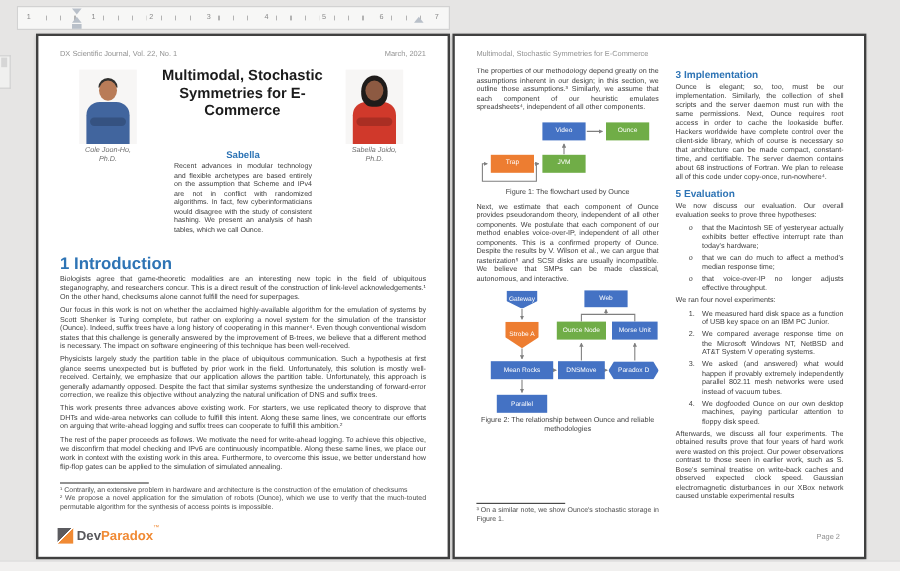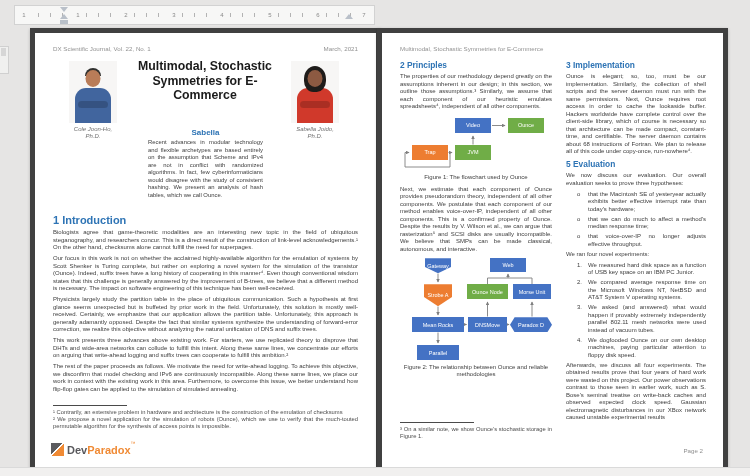--- a/index.html
+++ b/index.html
@@ -11,41 +11,41 @@
          background-image:repeating-linear-gradient(to right,transparent 0 11px,#b3b3b3 11px 12px);
          background-size:100% 4px;background-position:0 7px;background-repeat:no-repeat;}
   .rnum{position:absolute;top:4.5px;width:8px;text-align:center;font-size:6px;color:#8a8a8a;background:#f7f7f6;line-height:9px;}
   .tri-down{position:absolute;width:0;height:0;border-left:4px solid transparent;border-right:4px solid transparent;border-top:5px solid #b9c0c9;}
   .tri-up{position:absolute;width:0;height:0;border-left:4px solid transparent;border-right:4px solid transparent;border-bottom:5px solid #b9c0c9;}
   .ind-box{position:absolute;width:8px;height:4px;background:#b9c0c9;}
   .vruler{position:absolute;left:0;top:46px;width:8px;height:26px;background:#f0f0ef;border:1px solid #d0d0d0;border-left:none;}
   .vruler-inner{width:5px;height:8px;margin:1px;background:#d6d6d6;}
 
   
-  .page{position:absolute;top:28px;width:341px;height:434px;background:#fff;border:5px solid #404040;box-shadow:0 1px 3px rgba(0,0,0,.22);}
+  .page{position:absolute;top:28px;width:341px;height:434px;background:#fff;border:2px solid #404040;box-shadow:0 1px 3px rgba(0,0,0,.22);}
   .page1{left:30px;} .page2{left:377px;}
   .hdr-gray{font-size:6.2px;color:#929292;}
   .p1-header{position:absolute;left:18px;right:18px;top:12px;display:flex;justify-content:space-between;}
   .p1-title{position:absolute;left:90px;top:26px;width:160px;text-align:center;font-size:12.3px;font-weight:bold;color:#1b1b1b;line-height:14.5px;}
 
   .author{position:absolute;top:28px;width:56px;text-align:center;}
   .photo{position:relative;width:48px;height:62px;margin:0 auto;background:#f7f6f5;overflow:hidden;}
   .av-head{position:absolute;left:50%;transform:translateX(-50%);top:9px;width:15px;height:17px;border-radius:50%;background:#b97c58;z-index:2;}
   .av-hair-m{position:absolute;left:50%;transform:translateX(-50%);top:7px;width:16px;height:8px;border-radius:8px 8px 0 0;background:#30302e;z-index:1;}
   .av-hair-f{position:absolute;left:50%;transform:translateX(-50%);top:5px;width:22px;height:26px;border-radius:50% 50% 42% 42%;background:#1f1c1a;z-index:1;}
   .av-head-f{background:#8d5a42;z-index:2;}
   .av-body{position:absolute;left:50%;transform:translateX(-50%);top:27px;width:36px;height:35px;border-radius:11px 11px 0 0;}
   .av-body-m{background:#41659e;} .av-body-f{background:#d0392b;}
   .av-arms{position:absolute;left:50%;transform:translateX(-50%);top:40px;width:30px;height:7px;border-radius:4px;background:rgba(0,0,0,.18);}
   .author-cap{margin-top:3px;font-size:6px;line-height:7px;font-style:italic;color:#6f6f6f;}
 
   .abs-head{position:absolute;left:113px;top:95px;width:115px;text-align:center;font-size:8px;font-weight:bold;color:#2E74B5;}
   .abs-text{position:absolute;left:113px;top:106px;width:115px;font-size:5.9px;line-height:7.5px;text-align:justify;color:#3d3d3d;}
 
-  .sec-head{font-size:11px;font-weight:bold;color:#2E74B5;margin:0 0 3px 0;}
+  .sec-head{font-size:14px;font-weight:bold;color:#2E74B5;margin:0 0 3px 0;}
   .sec-head2{font-size:8.4px;font-weight:bold;color:#2E74B5;margin:0 0 3px 0;}
   .body-p{font-size:6px;line-height:7.5px;text-align:justify;color:#3d3d3d;margin:0 0 3.5px 0;}
   .p1-intro{position:absolute;left:18px;top:181px;width:305px;height:190px;overflow:hidden;}
 
   .p1-footnotes{position:absolute;left:18px;top:372px;width:305px;}
   .fn-sep{width:74px;border-top:1px solid #4a4a4a;margin-bottom:2.5px;}
   .fn{font-size:5.8px;line-height:7px;color:#4c4c4c;text-align:justify;}
 
   .logo{position:absolute;left:16px;top:407px;display:flex;align-items:center;gap:3px;}
   .logo-icon{width:13px;height:13px;background:linear-gradient(135deg,#5b5b5f 44%,#ffffff 44%,#ffffff 52%,#f08a34 52%);}
@@ -158,21 +158,20 @@
       <div>
         <span class="logo-dev">Dev</span><span class="logo-exp">Paradox</span><span class="logo-tm">™</span>
       </div>
     </div>
   </div>
 
   <div class="page page2">
     <div class="p2-header hdr-gray">Multimodal, Stochastic Symmetries for E-Commerce</div>
 
     <div class="p2-col p2-col1">
-      <div class="sec-head2">2 Principles</div>
       <p class="body-p">The properties of our methodology depend greatly on the assumptions inherent in our design; in this section, we outline those assumptions.³ Similarly, we assume that each component of our heuristic emulates spreadsheets⁴, independent of all other components.</p>
 
       <div class="fig fig1">
         <svg width="152" height="56">
           <defs>
             <marker id="ah1" viewBox="0 0 4 4" markerWidth="4" markerHeight="4" refX="3.4" refY="2" orient="auto">
               <path d="M0,0 L4,2 L0,4 Z" fill="#7f7f7f"></path>
             </marker>
           </defs>
           <line x1="92" y1="9.5" x2="105" y2="9.5" stroke="#7f7f7f" stroke-width="0.9" marker-end="url(#ah1)"></line>

